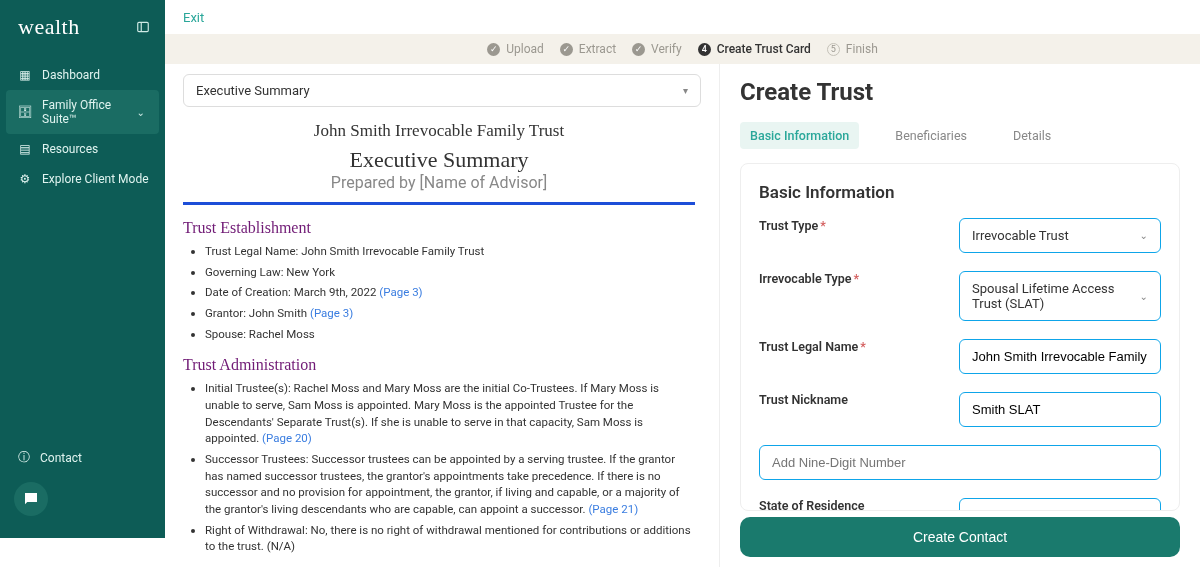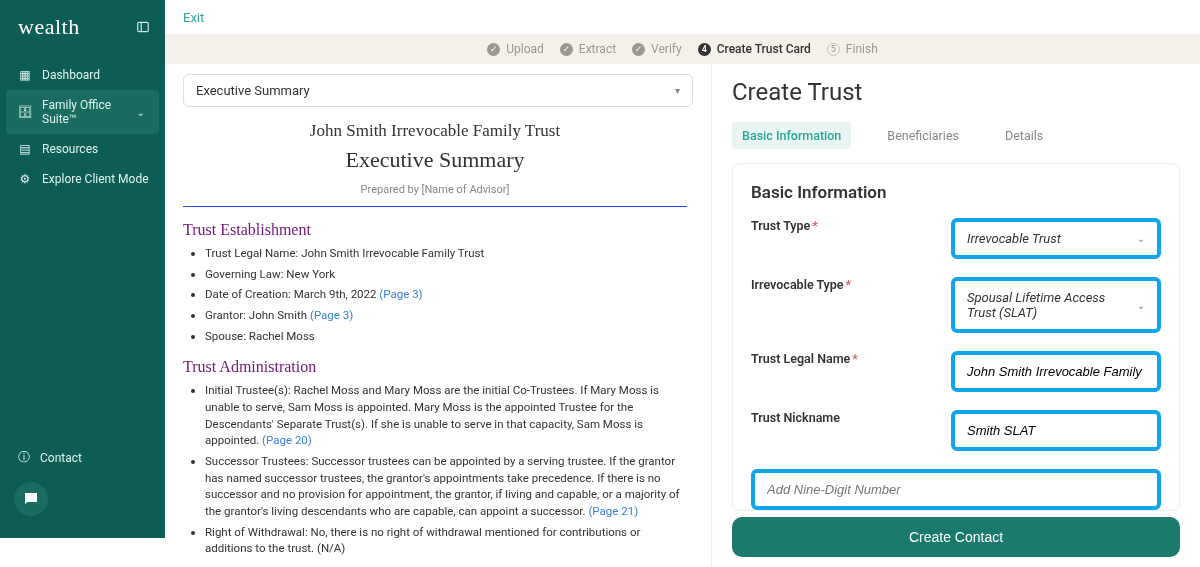--- a/index.html
+++ b/index.html
@@ -138,25 +138,24 @@
     color: #333;
   }
   .doc-heading {
     text-align: center;
     font-family: Georgia, 'Times New Roman', serif;
     font-size: 22px;
     margin-top: 6px;
   }
   .doc-sub {
     text-align: center;
-    font-size: 11px;
+    font-size: 16px;
     color: #888;
-    margin-top: 10px;
     padding-bottom: 10px;
-    border-bottom: 1px solid #1d4ed8;
+    border-bottom: 3px solid #1d4ed8;
   }
   .section-title {
     font-family: Georgia, 'Times New Roman', serif;
     font-size: 16px;
     color: #701a75;
     margin-top: 14px;
     margin-bottom: 6px;
   }
   .doc ul { padding-left: 22px; }
   .doc li { font-size: 11.5px; line-height: 1.45; color: #333; margin-bottom: 4px; }
@@ -164,21 +163,21 @@
   
   .right-pane {
     width: 493px;
     padding: 14px 20px 0 20px;
     position: relative;
     display: flex;
     flex-direction: column;
   }
   .page-title {
     font-size: 24px;
-    font-weight: 400;
+    font-weight: 700;
     margin-bottom: 16px;
   }
   .tabs {
     display: flex; gap: 26px;
     font-size: 12.5px;
     color: #888;
     margin-bottom: 14px;
   }
   .tab { cursor: pointer; padding: 6px 10px; border-radius: 4px; }
   .tab.active { color: #2aa79a; background: #e9f5f2; font-weight: 500; }
@@ -202,26 +201,25 @@
   }
   .form-label {
     width: 200px;
     font-size: 12.5px;
     font-weight: 600;
     color: #333;
   }
   .req { color: #d45f5f; margin-left: 2px; }
   .form-input, .form-select {
     flex: 1;
-    border: 4px solid #0ea5e9;
+    border: 1px solid #0ea5e9;
     border-radius: 6px;
     padding: 9px 12px;
     font-size: 13px;
     background: #fff;
-    font-style: italic;
   }
   .form-select { display: flex; align-items: center; justify-content: space-between; cursor: pointer; }
   .create-btn-wrap {
     position: absolute;
     left: 20px; right: 20px; bottom: 10px;
   }
   .create-btn {
     width: 100%;
     background: #1a7a6d;
     color: #fff;

